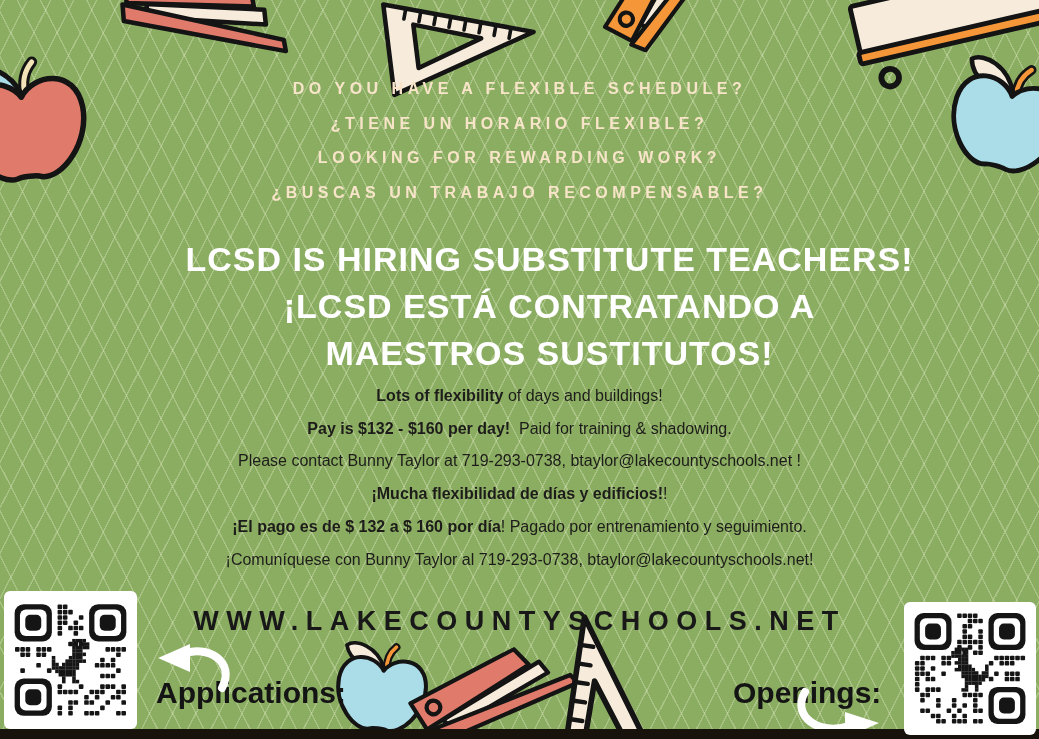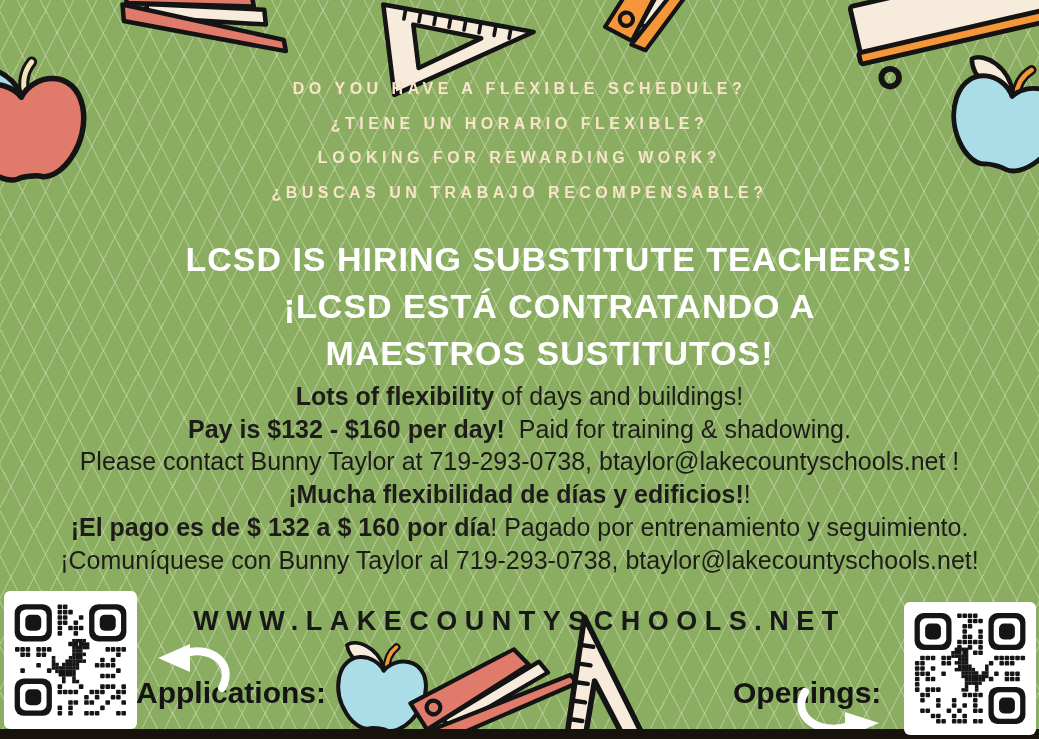--- a/index.html
+++ b/index.html
@@ -8,26 +8,26 @@
     background-color:#8bad61;
     background-image:
       repeating-linear-gradient(63deg, rgba(228,238,203,0.33) 0 1.4px, transparent 1.4px 20.6px),
       repeating-linear-gradient(-63deg, rgba(228,238,203,0.33) 0 1.4px, transparent 1.4px 20.6px);
     font-family:"Liberation Sans", sans-serif;
   }
   .deco{position:absolute;z-index:1;}
   .txt{position:absolute;left:0;width:100%;text-align:center;z-index:3;}
   .questions{top:72px;color:#f8e5c9;font-weight:700;font-size:16px;line-height:34.5px;letter-spacing:4.5px;}
   .title{top:236px;color:#ffffff;font-weight:700;font-size:34px;line-height:47px;letter-spacing:1px;padding-left:30px;}
-  .details{top:380px;color:#1d1c1a;font-size:25px;line-height:32.7px;}
+  .details{top:380px;color:#1d1c1a;font-size:16px;line-height:32.7px;}
   .details .bd{font-weight:700;}
   .details span{white-space:pre-wrap;}
   .website{top:606px;color:#181818;font-weight:700;font-size:27px;letter-spacing:7.5px;z-index:4;}
   .label{position:absolute;color:#141414;font-weight:700;font-size:30px;z-index:4;white-space:nowrap;}
-  .label-apps{left:136px;top:676px;}
+  .label-apps{left:156px;top:676px;}
   .label-open{left:733px;top:676px;}
   .arrow{position:absolute;z-index:4;}
   .arrow-left{left:150px;top:642px;width:86px;height:52px;}
   .arrow-right{left:793px;top:686px;width:92px;height:55px;}
   .qr-panel{position:absolute;background:#ffffff;border-radius:6px;z-index:6;}
   .qr-left{left:4px;top:591px;width:133px;height:138px;}
   .qr-right{left:904px;top:602px;width:132px;height:133px;}
   .qr-panel svg{width:100%;height:100%;display:block;}
   .bottom-bar{position:absolute;left:0;bottom:0;width:100%;height:10px;background:#18120d;z-index:5;}
 </style>

